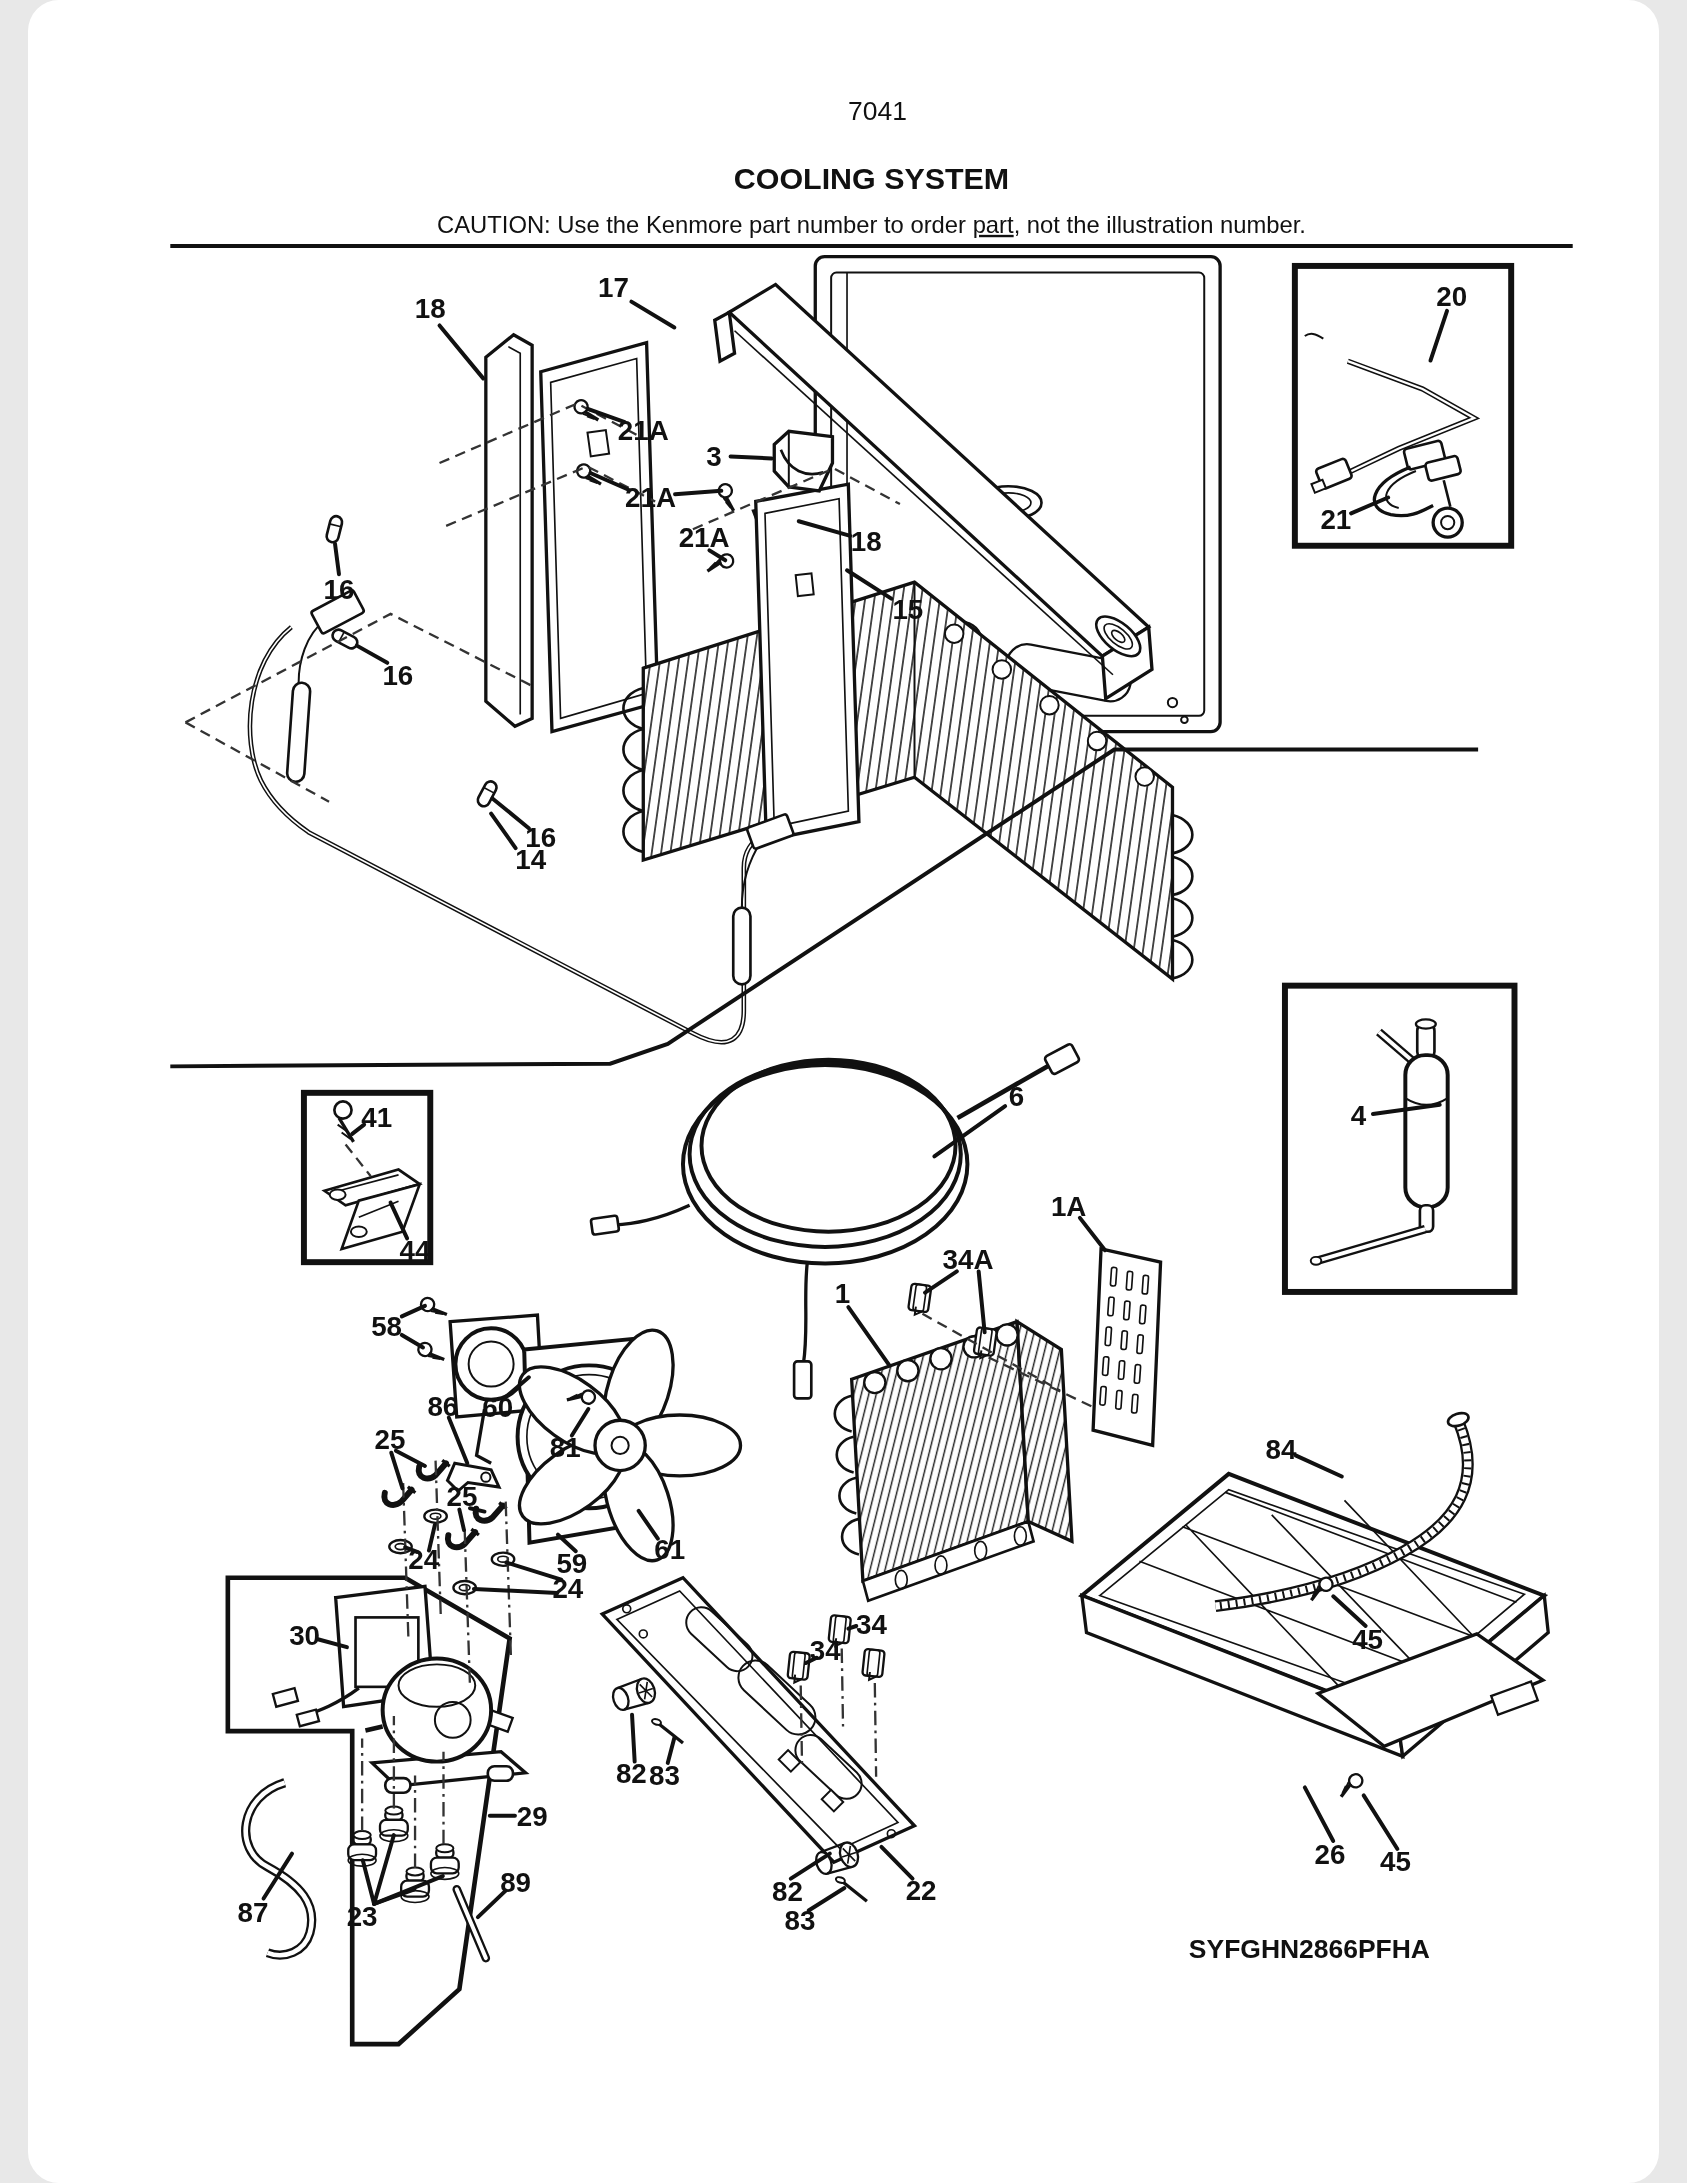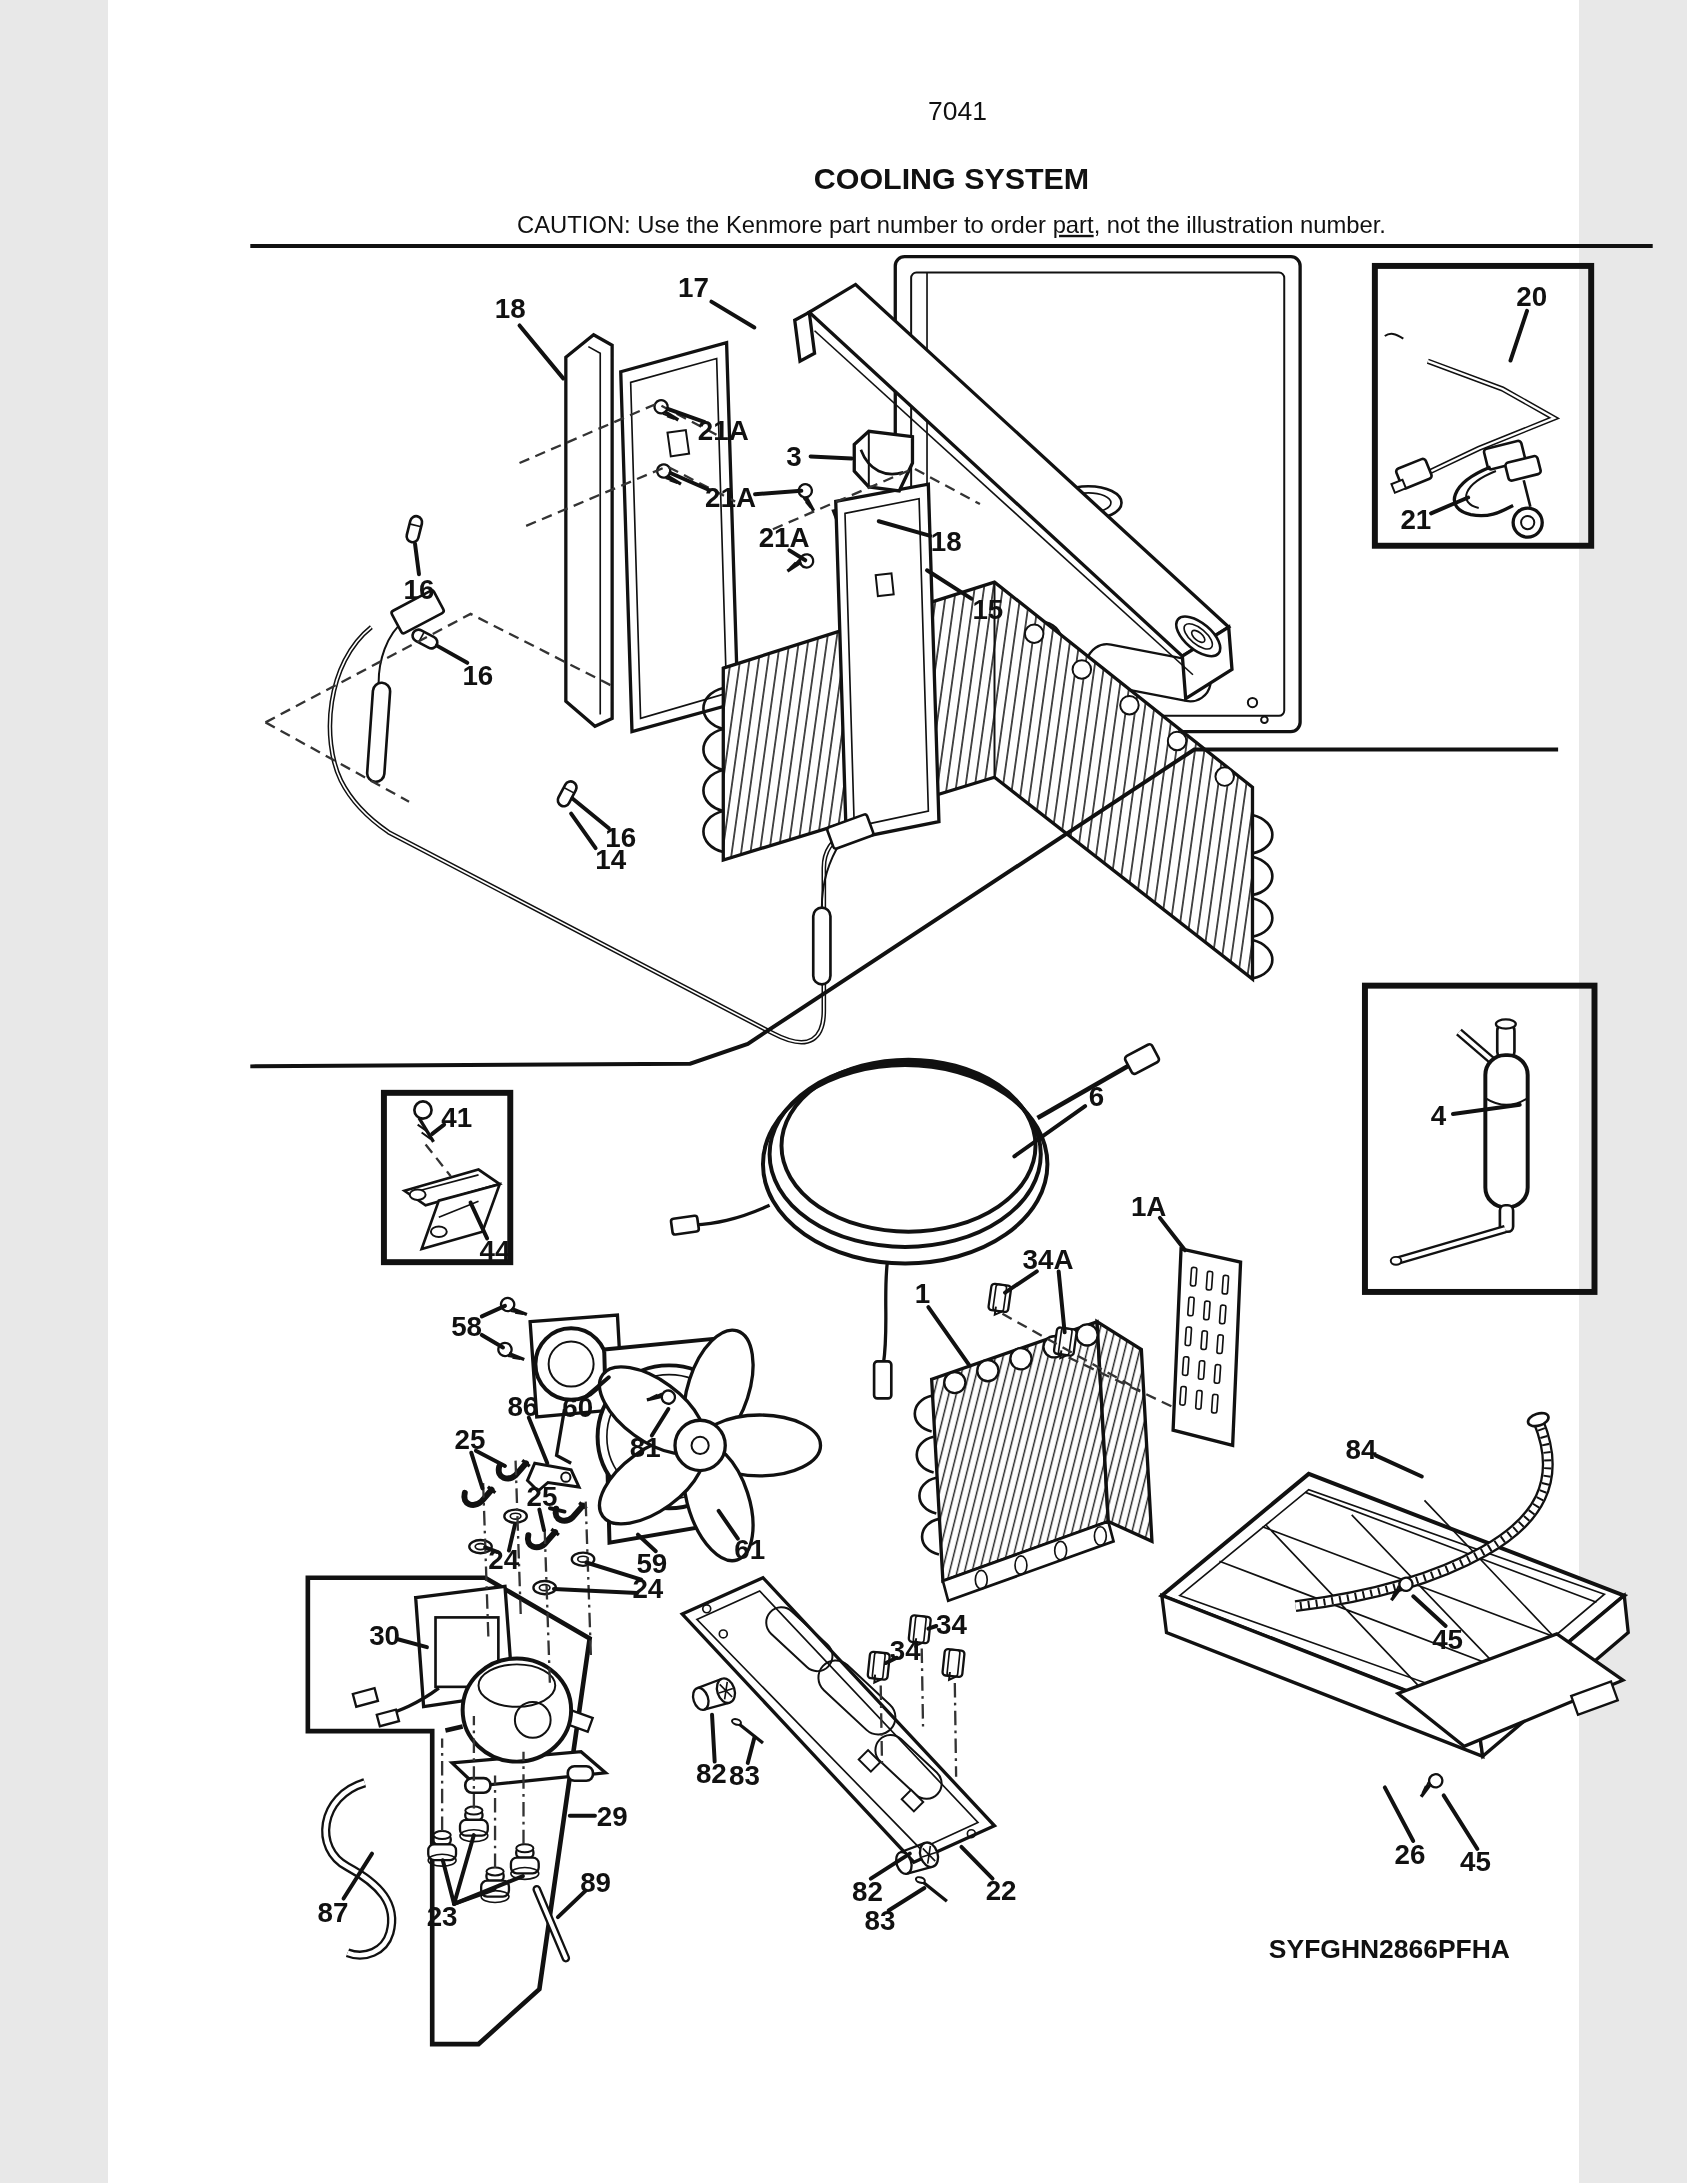--- a/index.html
+++ b/index.html
@@ -1,17 +1,17 @@
 <!DOCTYPE html>
 <html style="font-size:10.6px"><head>
 <meta charset="utf-8">
 <style>
   html,body{margin:0;padding:0;background:#e8e8e8;}
-  #page{position:relative;width:1471px;height:2183px;background:#ffffff;margin:0 auto;
-        font-family:"Liberation Sans","DejaVu Sans",sans-serif;}
+  #page{position:relative;width:1631px;height:2183px;background:#ffffff;margin:0 auto;
+        font-family:"Liberation Sans","DejaVu Sans",sans-serif;border-radius:31px;}
   svg{position:absolute;left:0;top:0;}
   .ink{stroke:#111;fill:none;}
   text{fill:#111;}
 </style>
 </head>
 <body>
 
 <div id="page">
 <svg width="1687" height="2183" viewBox="0 0 2550 3300">
   <defs>

